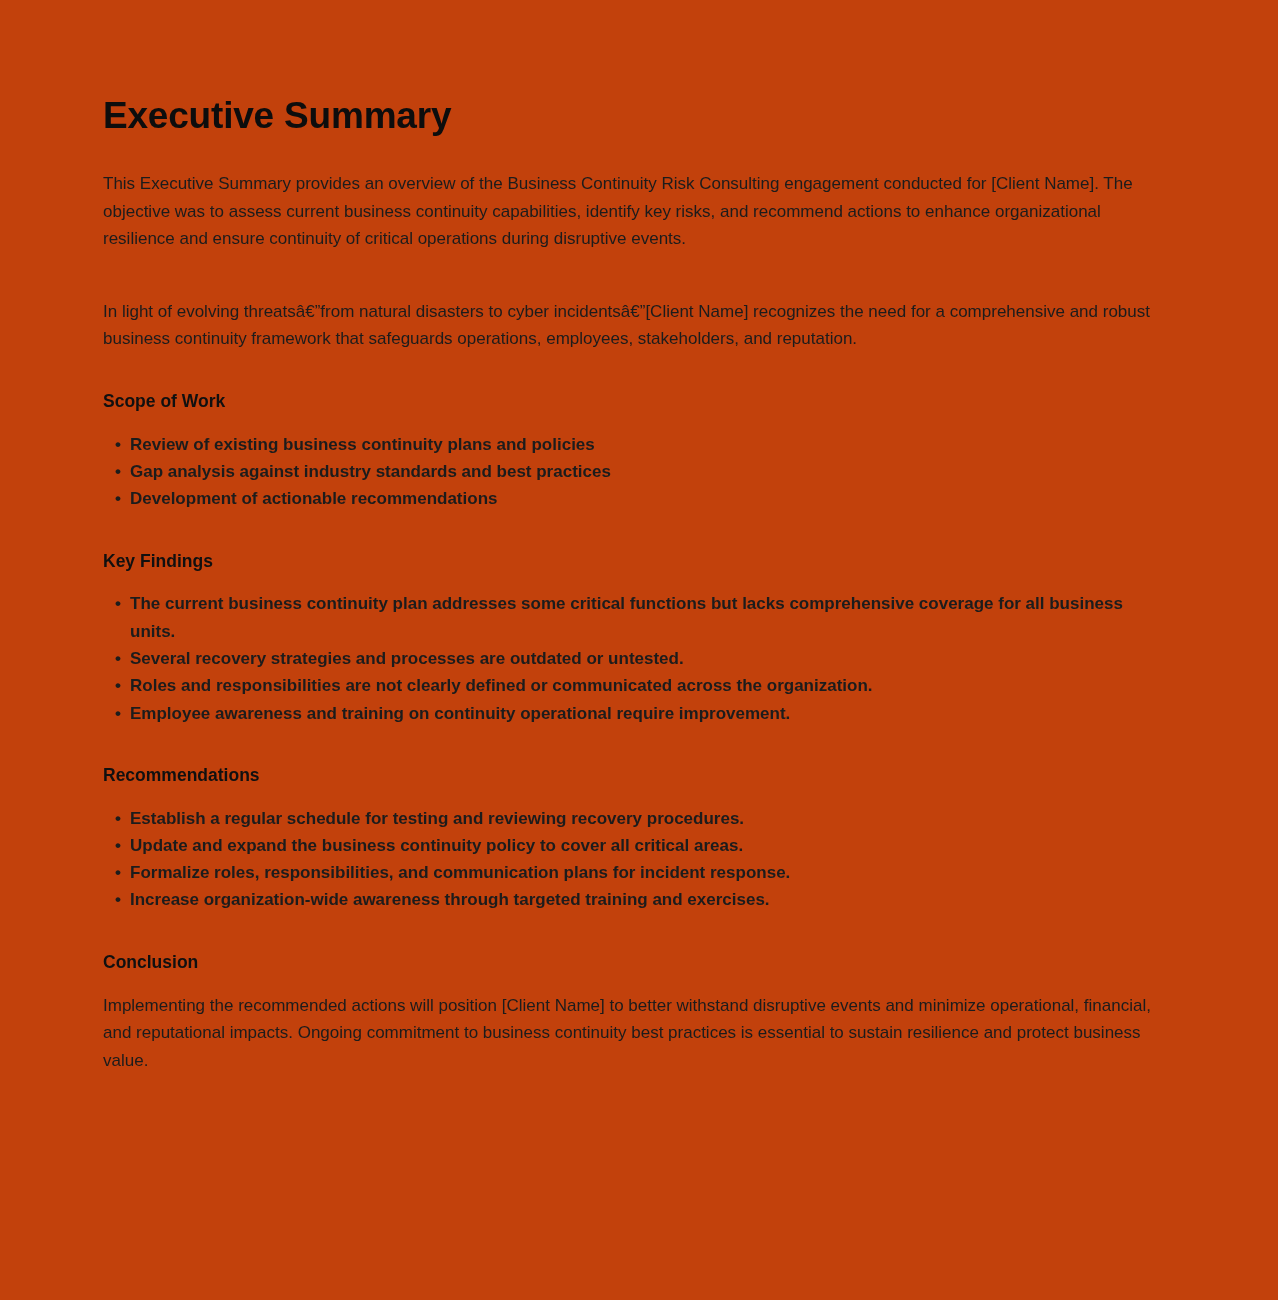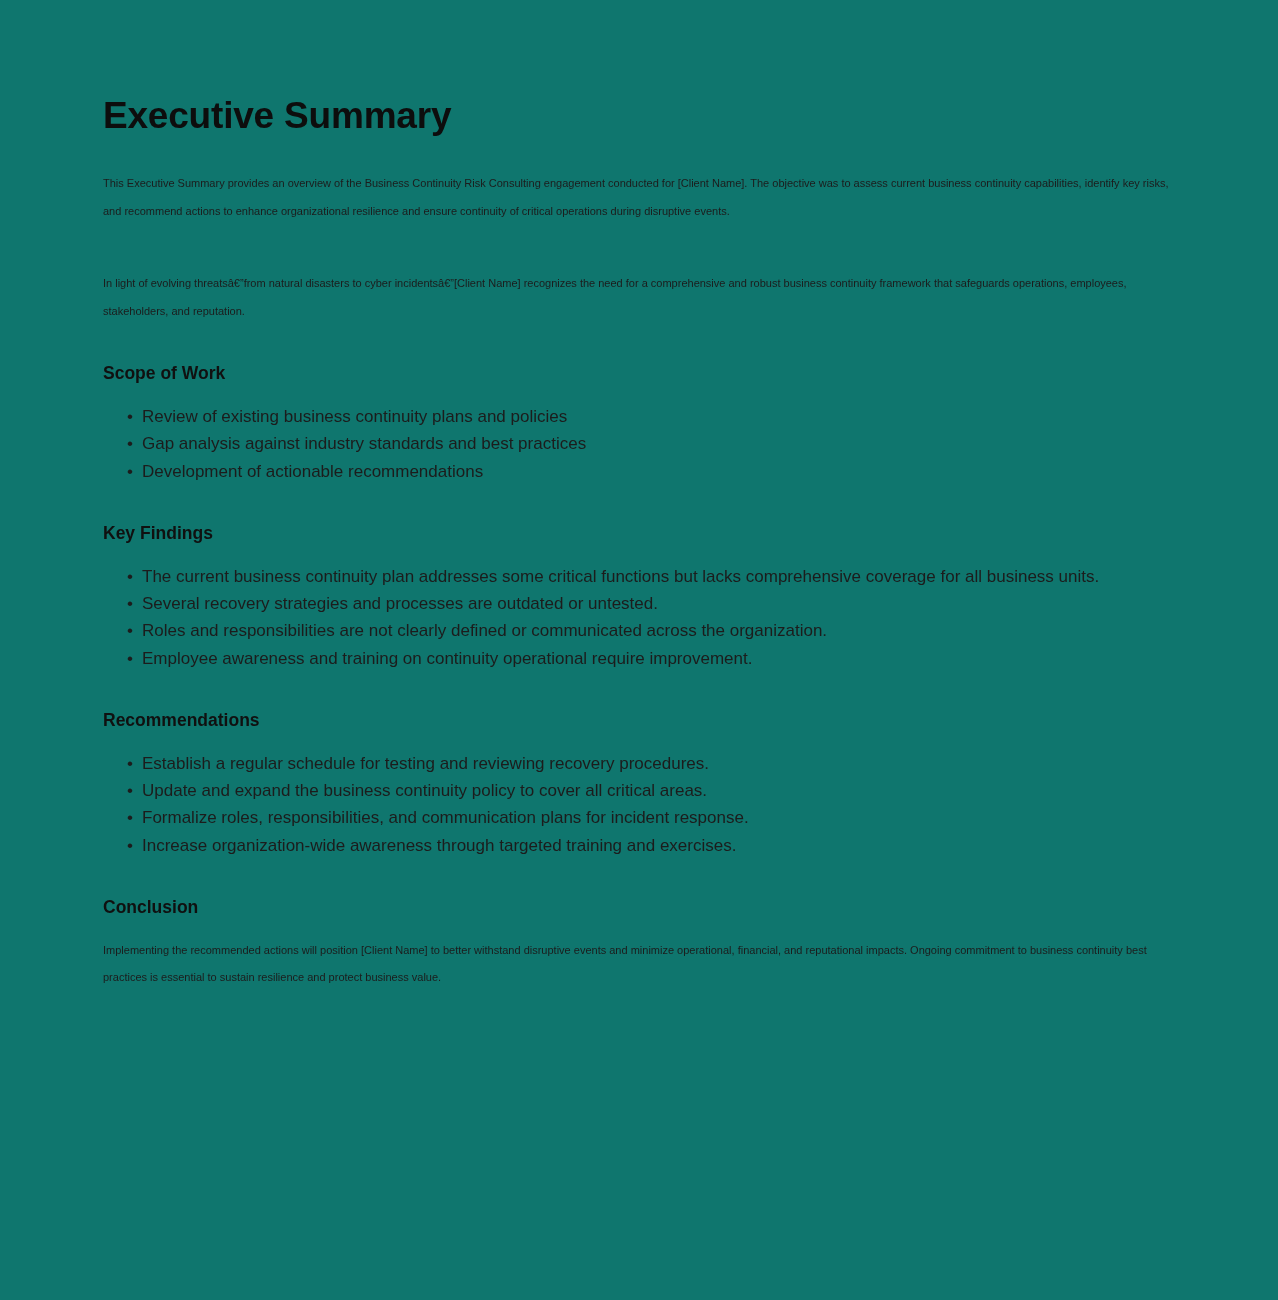--- a/index.html
+++ b/index.html
@@ -13,21 +13,21 @@
     height: 1300px;
     font-family: "Liberation Sans", "DejaVu Sans", sans-serif;
     color: #1a1a1a;
     -webkit-font-smoothing: antialiased;
     overflow: hidden;
   }
 
   .page {
     width: 1278px;
     min-height: 1300px;
-    background: #0f766e;
+    background: #c2410c;
     padding: 95px 108px 0 103px;
   }
 
   .doc-title {
     font-size: 37px;
     font-weight: 600;
     letter-spacing: -0.2px;
     line-height: 1.12;
     margin: 0 0 34px 0;
     color: #0d0d0d;
@@ -37,36 +37,37 @@
 
   .section-heading {
     font-size: 17.5px;
     font-weight: 700;
     line-height: 1.3;
     color: #101010;
     margin: 0 0 18px 0;
   }
 
   .body-para {
-    font-size: 11px;
+    font-size: 17px;
     line-height: 27.5px;
     color: #1c1c1c;
     margin: 0;
     max-width: 1075px;
     text-align: left;
   }
 
   .intro-block { margin-bottom: 45px; }
 
   .section-block { margin-bottom: 37px; }
 
   .bullet-list {
     list-style: none;
-    margin: 12px;
+    margin: 0;
     padding: 0;
+    font-weight: bold;
   }
   .bullet-list li {
     position: relative;
     font-size: 17px;
     line-height: 27.3px;
     color: #1c1c1c;
     padding-left: 27px;
     margin: 0;
   }
   .bullet-list li::before {

